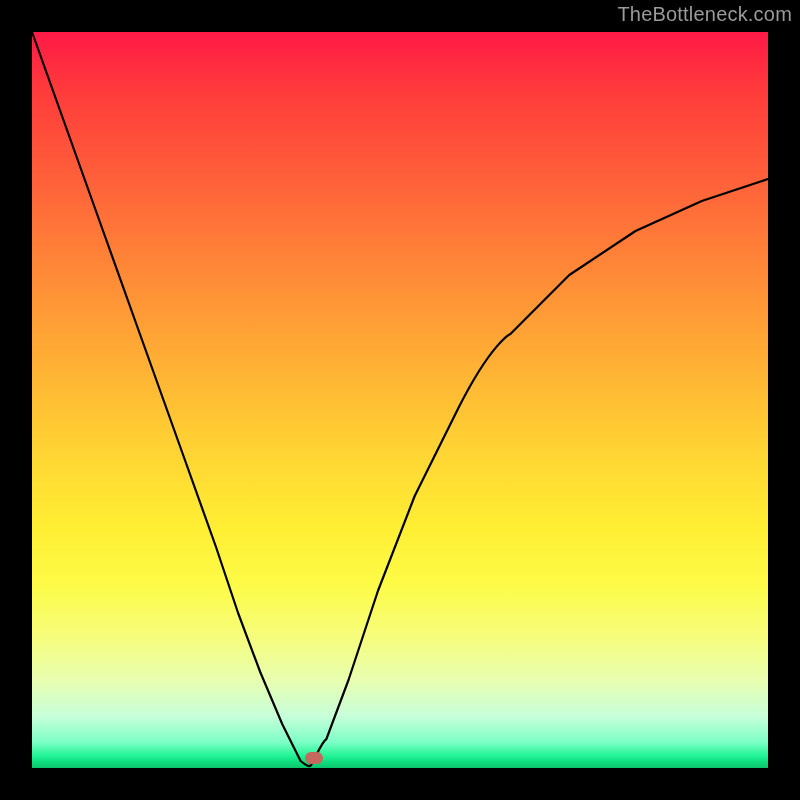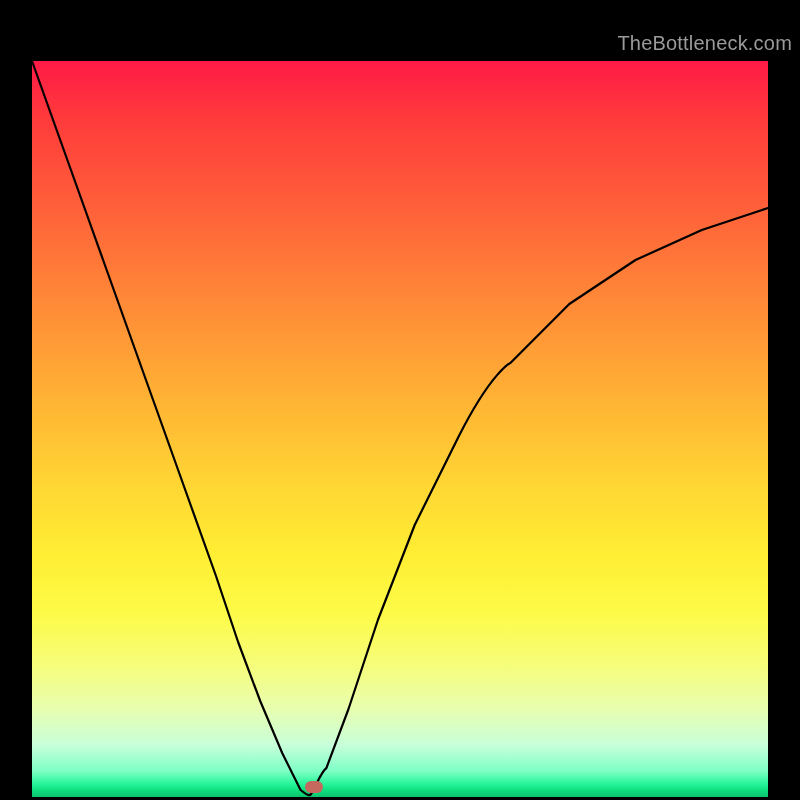--- a/index.html
+++ b/index.html
@@ -9,21 +9,20 @@
     height: 800px;
     background: #000;
     overflow: hidden;
     font-family: Arial, Helvetica, sans-serif;
   }
   .stage {
     position: relative;
     width: 800px;
     height: 684px;
     background: #000;
-    margin-top: 29px;
   }
   .plot {
     position: absolute;
     left: 32px;
     top: 32px;
     width: 736px;
     height: 736px;
     background: linear-gradient(to bottom,
       #ff1a46 0%,
       #ff3b3b 8%,

